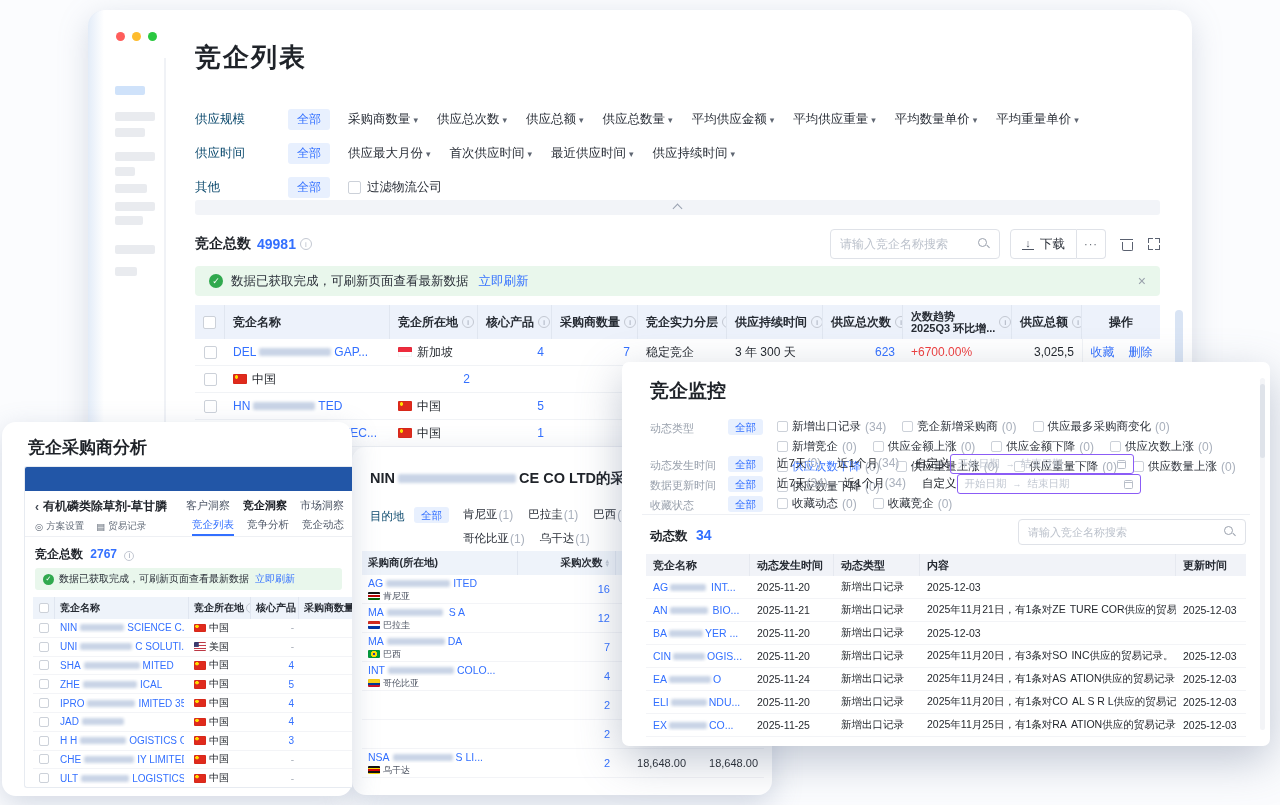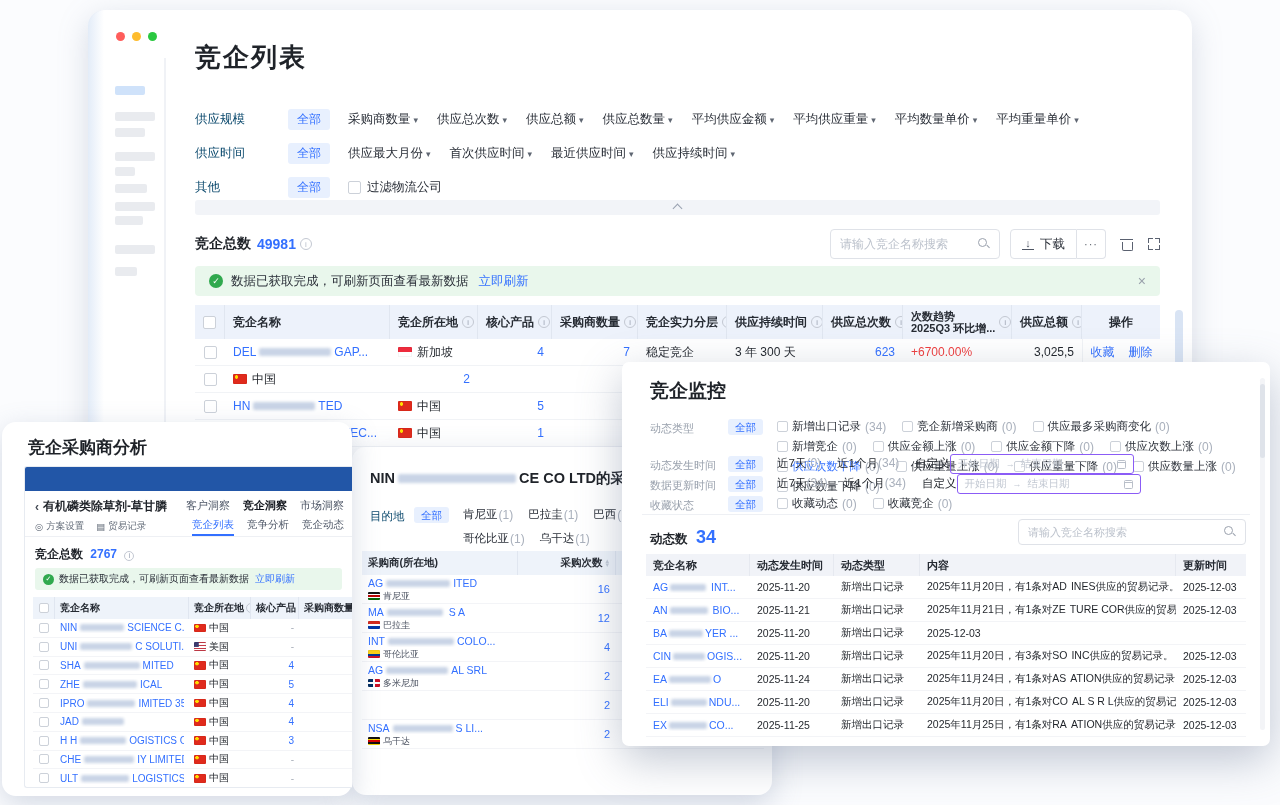--- a/index.html
+++ b/index.html
@@ -166,21 +166,21 @@
 .cbx-sm{width:11px;height:11px;border:1px solid #ccd1d9;border-radius:2px;background:#fff;flex:none}
 .m-text{margin-right:16px;cursor:pointer}
 .m-strong{font-weight:400;}
 .drange{display:flex;align-items:center;border:1px solid #8b5cf6;border-radius:3px;height:20px;padding:0 7px;
   gap:6px;color:#c2c8d2;font-size:10.5px;width:184px;margin-top:-2px}
 .arrow{font-size:9px;color:#c2c8d2}
 .i-cal{position:relative;width:9px;height:9px;border:1.2px solid #b9bfc9;border-radius:1.5px;margin-left:auto}
 .i-cal::before{content:"";position:absolute;left:0;right:0;top:1.3px;height:1.2px;background:#b9bfc9}
 .mon-div{position:absolute;left:20px;right:20px;top:152px;height:1px;background:#eef0f4}
 .mon-sub{position:absolute;left:28px;top:165px;font-size:12.5px;font-weight:700}
-.mon-sub .sec-count{font-size:18px;margin-left:5px}
+.mon-sub .sec-count{font-size:14px;margin-left:5px}
 .mon-search{position:absolute;right:24px;top:157px;width:228px;height:26px}
 .mon-search input{font-size:11px}
 #tbl-mon{position:absolute;left:24px;top:192px;width:600px;font-size:11px}
 #tbl-mon .grid-head,#tbl-mon .grid-row{grid-template-columns:104px 84px 86px 256px 70px}
 #tbl-mon .grid-head{height:22px;background:#f1f3f8;font-weight:700;color:#262b33;font-size:11px}
 #tbl-mon .hcell{padding:0 7px;font-size:11px;border-right:1px solid #e6e9f0}
 #tbl-mon .grid-row{height:23px;border-bottom:1px solid #f3f4f7}
 #tbl-mon .c{padding:0 7px;font-size:10.5px}
 #tbl-mon .redact{height:7px;margin:0 2px}
 .mon-scroll{position:absolute;right:5px;top:16px;bottom:16px;width:5px;background:#f3f4f7;border-radius:3px}
@@ -752,43 +752,50 @@
           </span>
       <span class="c r" style="grid-column:2/4">
             <span class="num">12</span>
           </span>
       <span class="c r">26,860.</span>
           <span class="c r"></span>
     </div>
     <div class="grid-row">
       <span class="c">
             <span class="b2">
+              <span class="b-name"><span>MA</span><span class="redact" style="width:58px"></span><span>DA</span></span>
+              <span class="b-country">
+                <span class="flag f-br"></span>
+                <span>巴西</span>
+              </span>
+            </span>
+          </span>
+      <span class="c r" style="grid-column:2/4">
+            <span class="num">7</span>
+          </span>
+      <span class="c r">0.</span>
+          <span class="c r"></span>
+    </div>
+    <div class="grid-row">
+      <span class="c">
+            <span class="b2">
               <span class="b-name"><span>INT</span><span class="redact" style="width:66px"></span><span>COLO...</span></span>
               <span class="b-country">
                 <span class="flag f-co"></span>
                 <span>哥伦比亚</span>
               </span>
             </span>
           </span>
       <span class="c r" style="grid-column:2/4">
             <span class="num">4</span>
           </span>
       <span class="c r">116,100.</span>
           <span class="c r"></span>
     </div>
     <div class="grid-row">
-      <span class="c">
-            <span class="b2">
-              <span class="b-name"><span>AG</span><span class="redact" style="width:62px"></span><span>AL SRL</span></span>
-              <span class="b-country">
-                <span class="flag f-do"></span>
-                <span>多米尼加</span>
-              </span>
-            </span>
-          </span>
       <span class="c r" style="grid-column:2/4">
             <span class="num">2</span>
           </span>
       <span class="c r">9,000.</span>
           <span class="c r"></span>
     </div>
     <div class="grid-row">
       <span class="c r" style="grid-column:2/4">
             <span class="num">2</span>
           </span>
@@ -960,25 +967,20 @@
       <span class="hcell" style="border-right:0">
             <span>更新时间</span>
           </span>
     </div>
     <div class="grid-row">
       <span class="c">
             <span class="lnk-name"><span>AG</span><span class="redact" style="width:36px"></span><span> INT...</span></span>
           </span>
       <span class="c">2025-11-20</span>
       <span class="c">新增出口记录</span>
-      <span class="c">
-            <span>2025年11月20日，有1条对AD</span>
-            <span class="redact" style="width:86px"></span>
-            <span>INES供应的贸易记录。</span>
-          </span>
       <span class="c">2025-12-03</span>
     </div>
     <div class="grid-row">
       <span class="c">
             <span class="lnk-name"><span>AN</span><span class="redact" style="width:38px"></span><span> BIO...</span></span>
           </span>
       <span class="c">2025-11-21</span>
       <span class="c">新增出口记录</span>
       <span class="c">
             <span>2025年11月21日，有1条对ZE</span>

